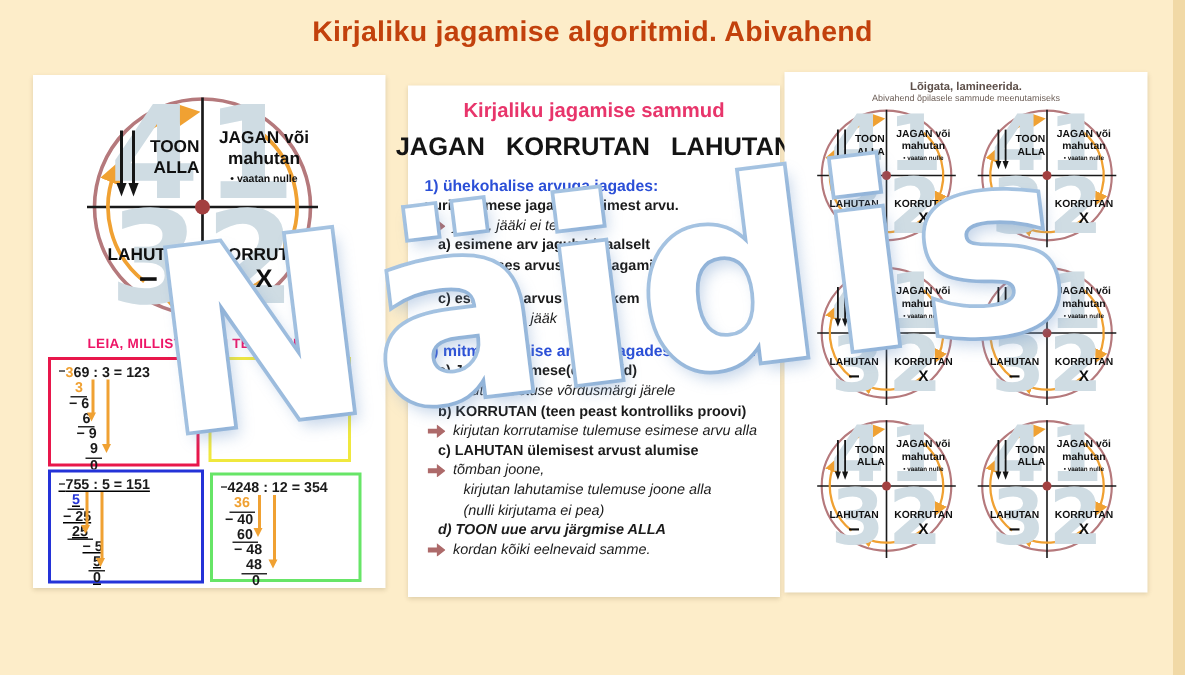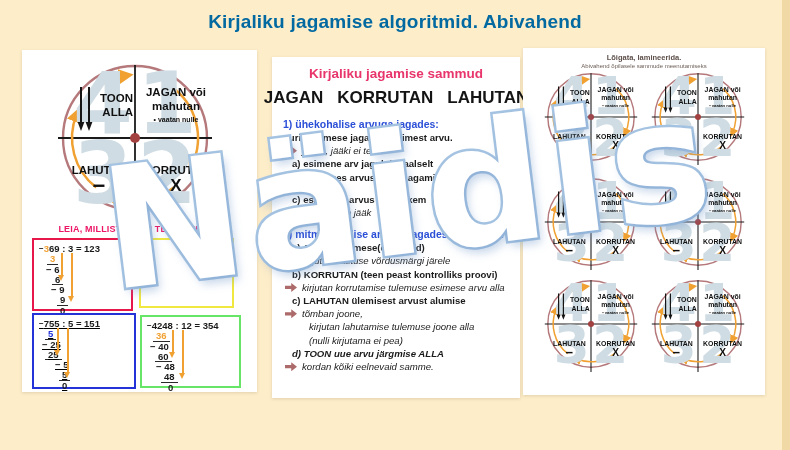--- a/index.html
+++ b/index.html
@@ -6,21 +6,21 @@
   body{
     width:790px;height:450px;position:relative;overflow:hidden;
     background:#fdedc9;
     font-family:"Liberation Sans",sans-serif;
   }
   .stage{position:absolute;inset:0}
   .edge-strip{position:absolute;right:0;top:0;width:8px;height:450px;background:#f1d9a6}
 
   .main-title{
     position:absolute;top:11px;left:0;width:100%;margin:0;
-    text-align:center;font-size:19px;font-weight:bold;color:#0369a1;letter-spacing:.2px;
+    text-align:center;font-size:19px;font-weight:bold;color:#c2410c;letter-spacing:.2px;
   }
 
   .page{position:absolute;background:#ffffff;box-shadow:0 1px 3px rgba(90,70,30,.18);z-index:1}
   .page-left {left:22px; top:50px; width:235px; height:342px;}
   .page-mid  {left:272px;top:57px; width:248px; height:341px;}
   .page-right{left:523px;top:48px; width:242px; height:347px;}
 
   
   .wheel-wrap{position:absolute}
   .wheel{position:relative;width:160px;height:160px;transform-origin:0 0}

